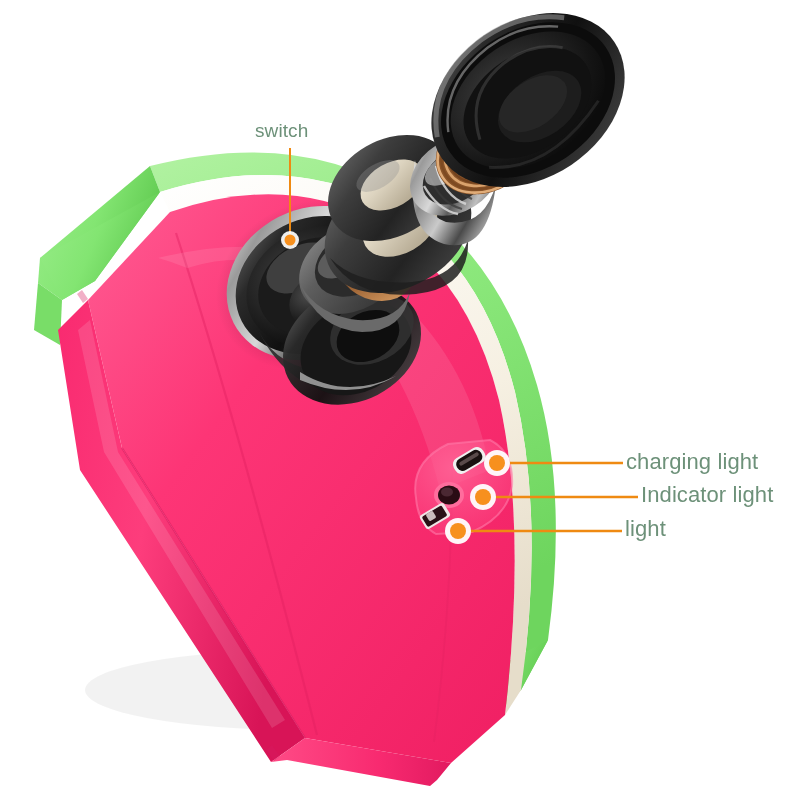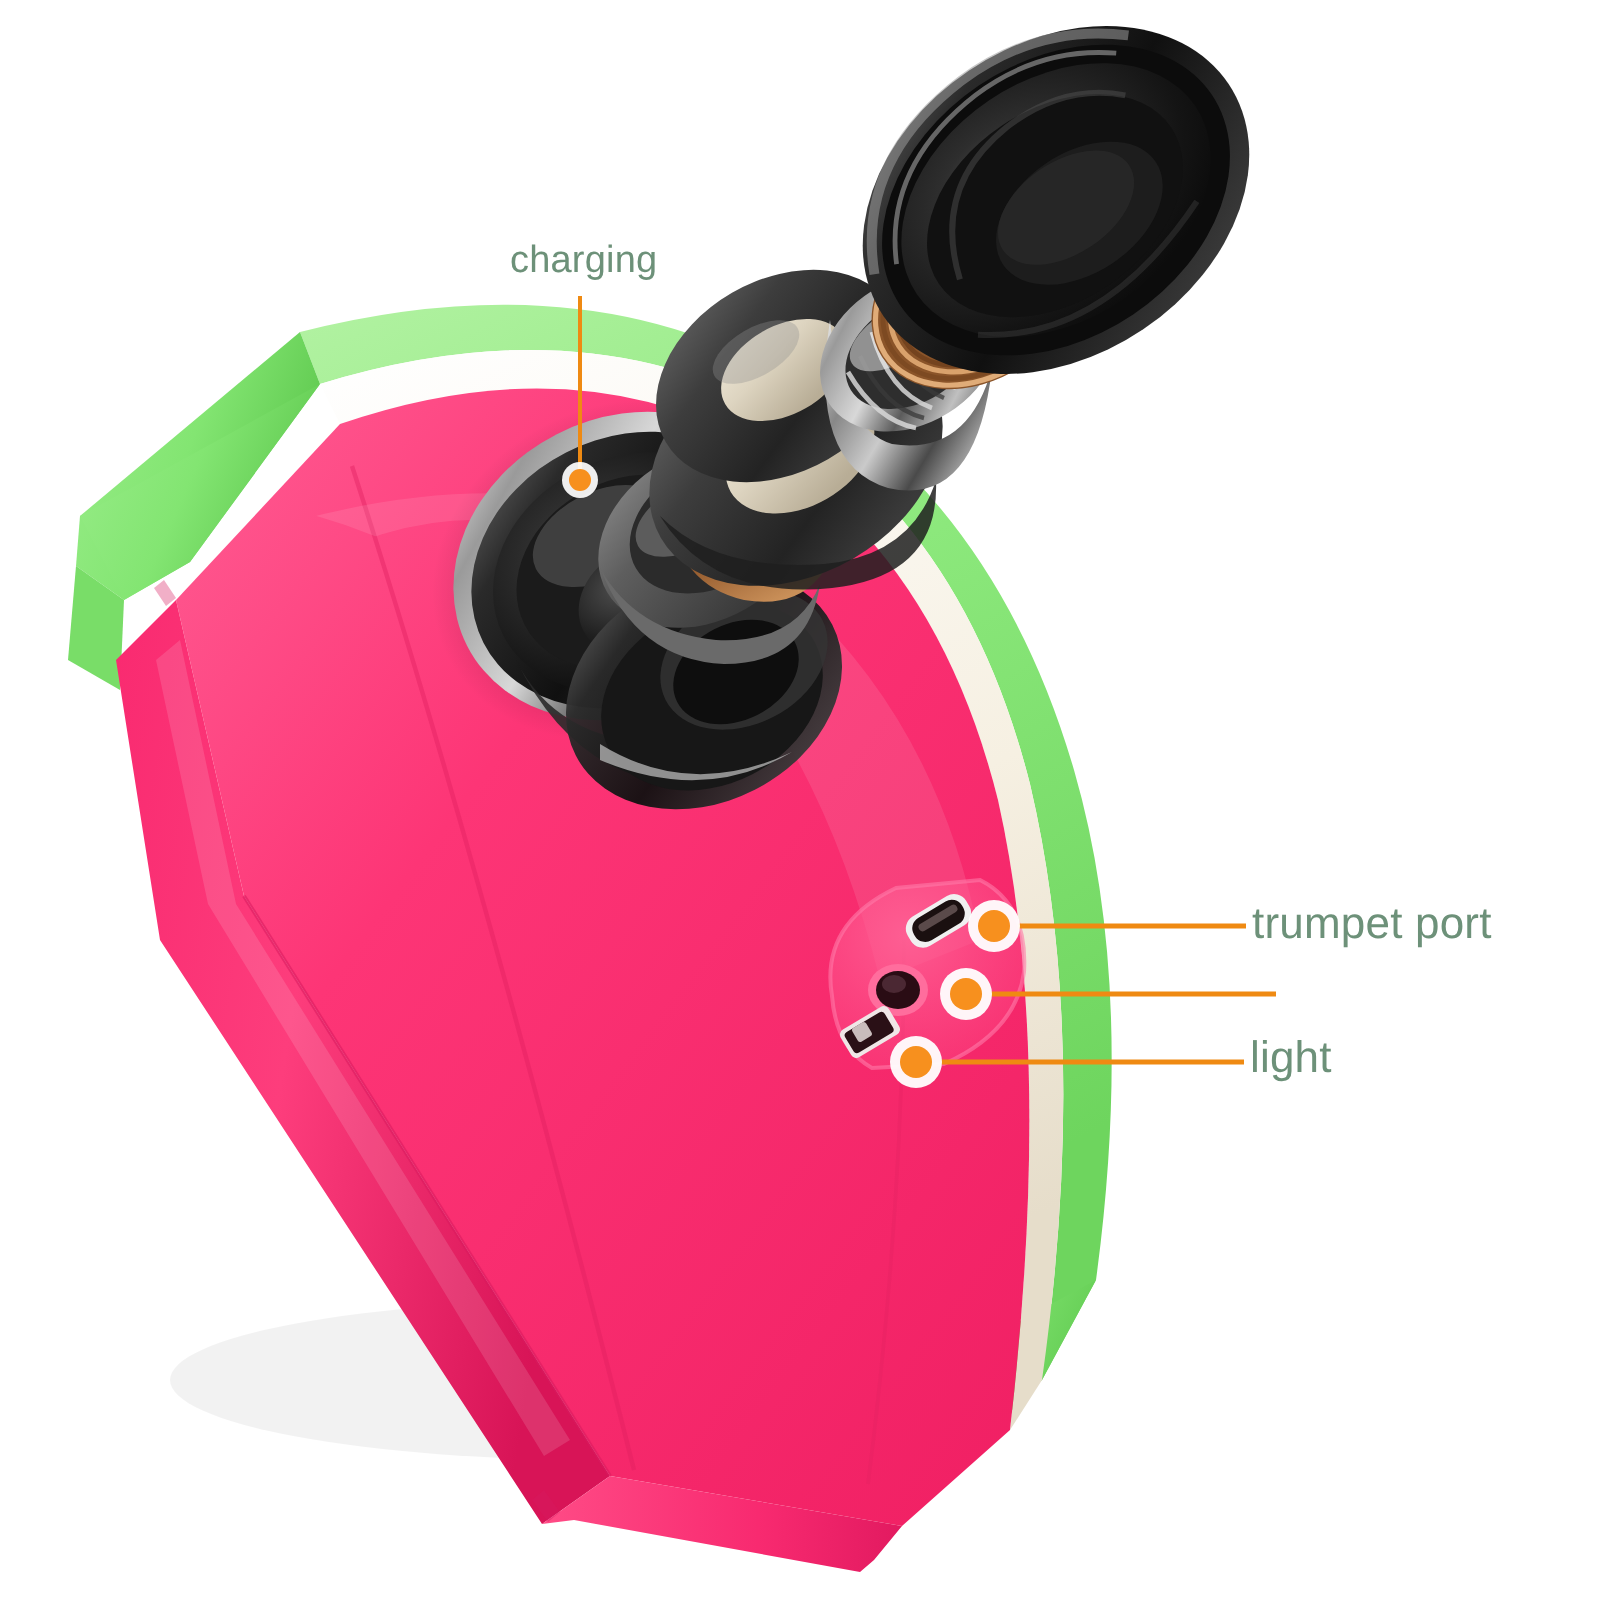--- a/index.html
+++ b/index.html
@@ -368,20 +368,21 @@
       </g>
 
       <line x1="470" y1="531" x2="622" y2="531" stroke="#ef8a12" stroke-width="2.4"></line>
       <g>
         <circle cx="458" cy="531" r="13" fill="#ffffff" opacity="0.95"></circle>
         <circle cx="458" cy="531" r="8" fill="#f7901e"></circle>
       </g>
     </g>
   </svg>
 
-  <div class="callout-label" id="label-trumpet">charging</div>
-
-  <div class="callout-label" id="label-charging">trumpet port</div>
-
+  <div class="callout-label" id="label-trumpet">switch</div>
+
+  <div class="callout-label" id="label-charging">charging light</div>
+
+  <div class="callout-label" id="label-indicator">Indicator light</div>
 
   <div class="callout-label" id="label-switch">light</div>
 
 </div>
 
 </body></html>

